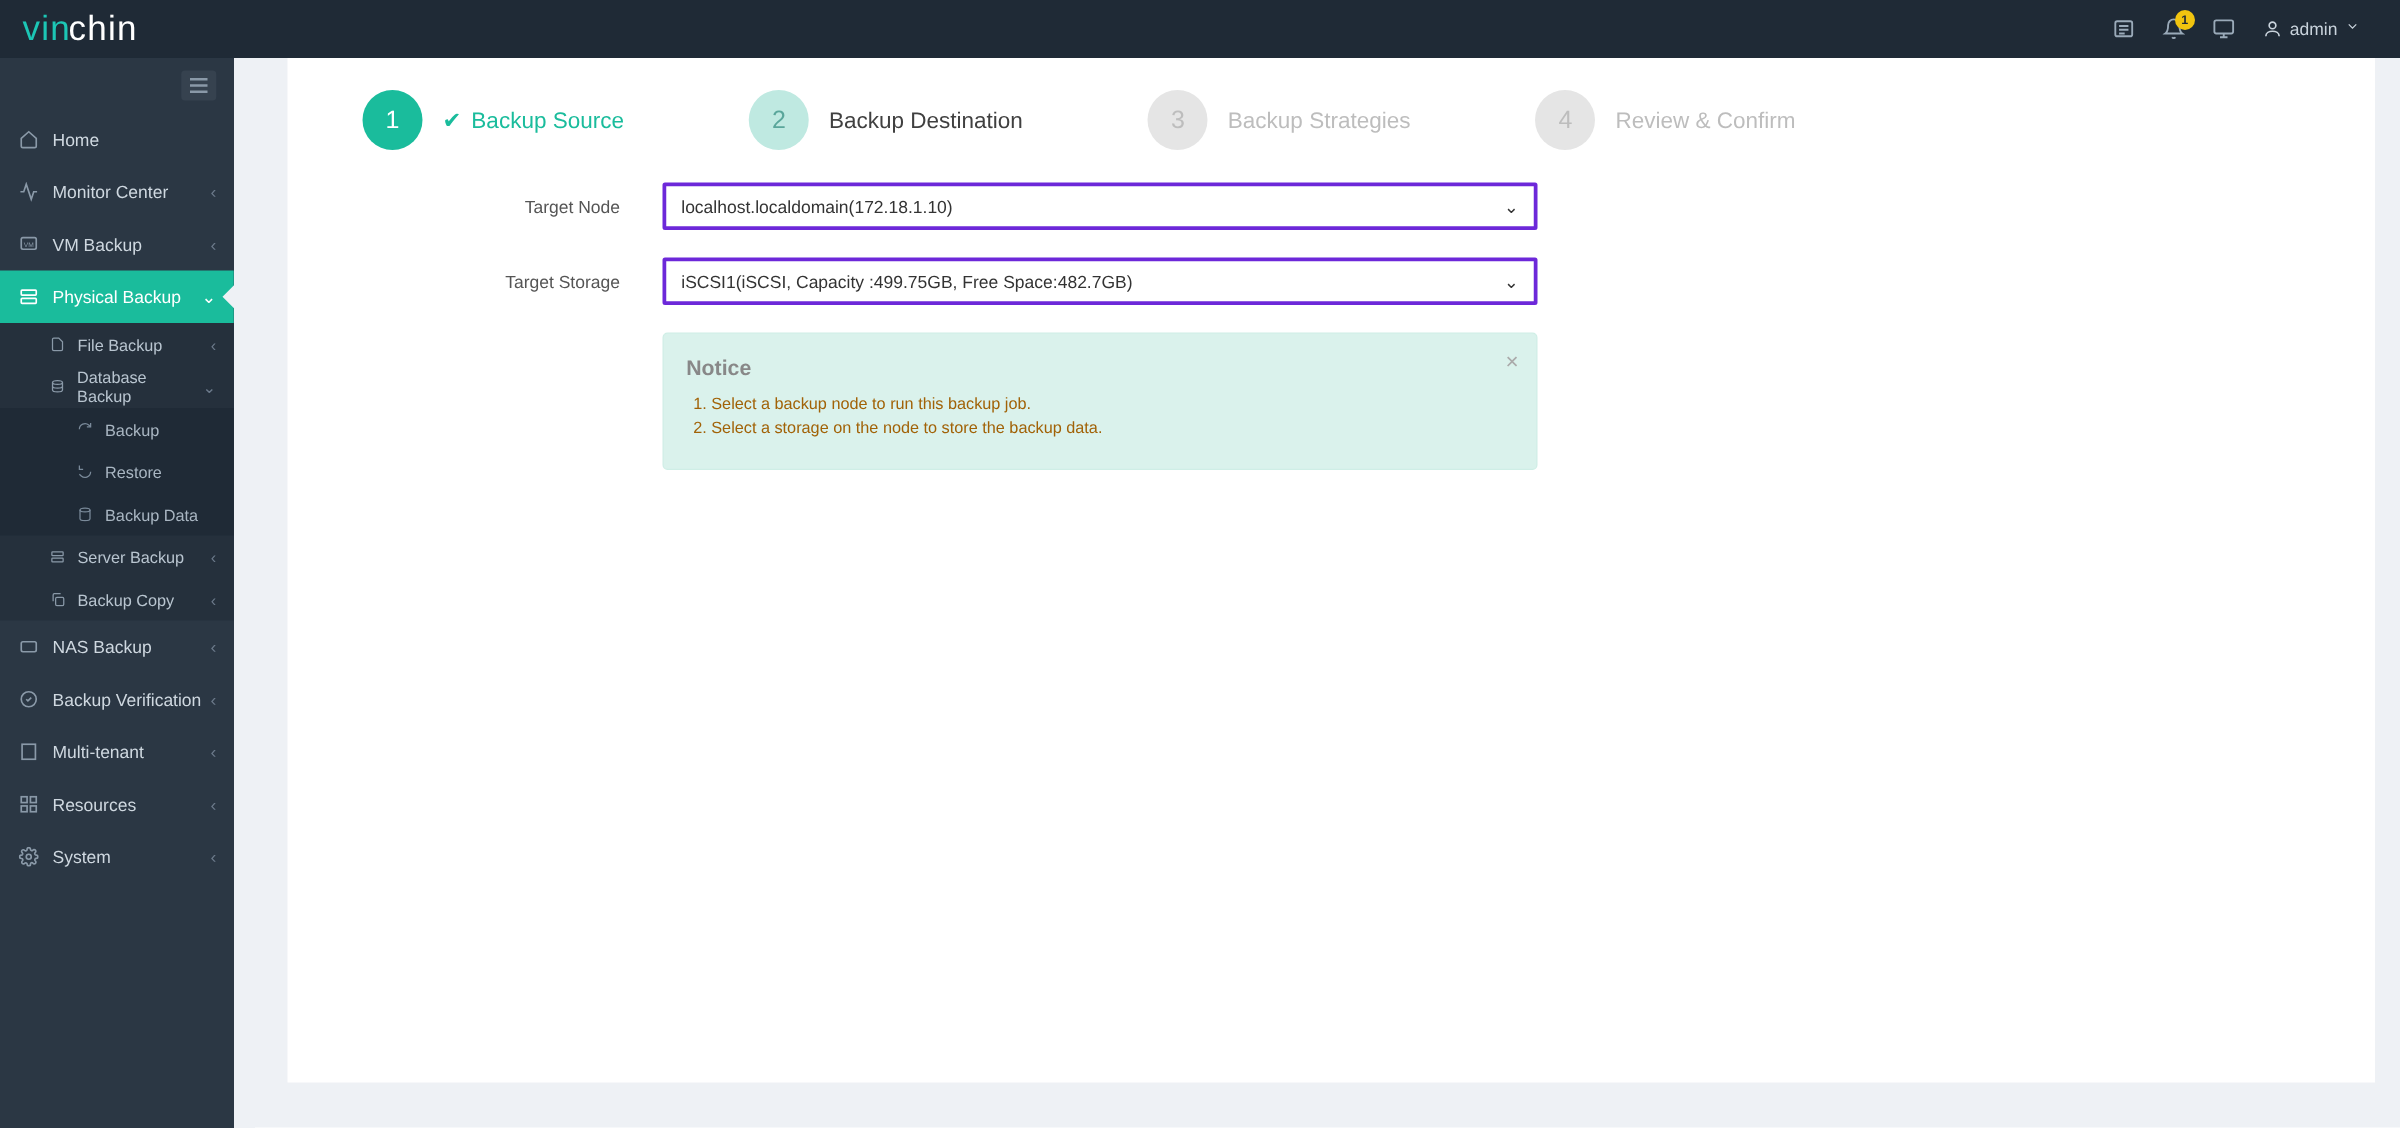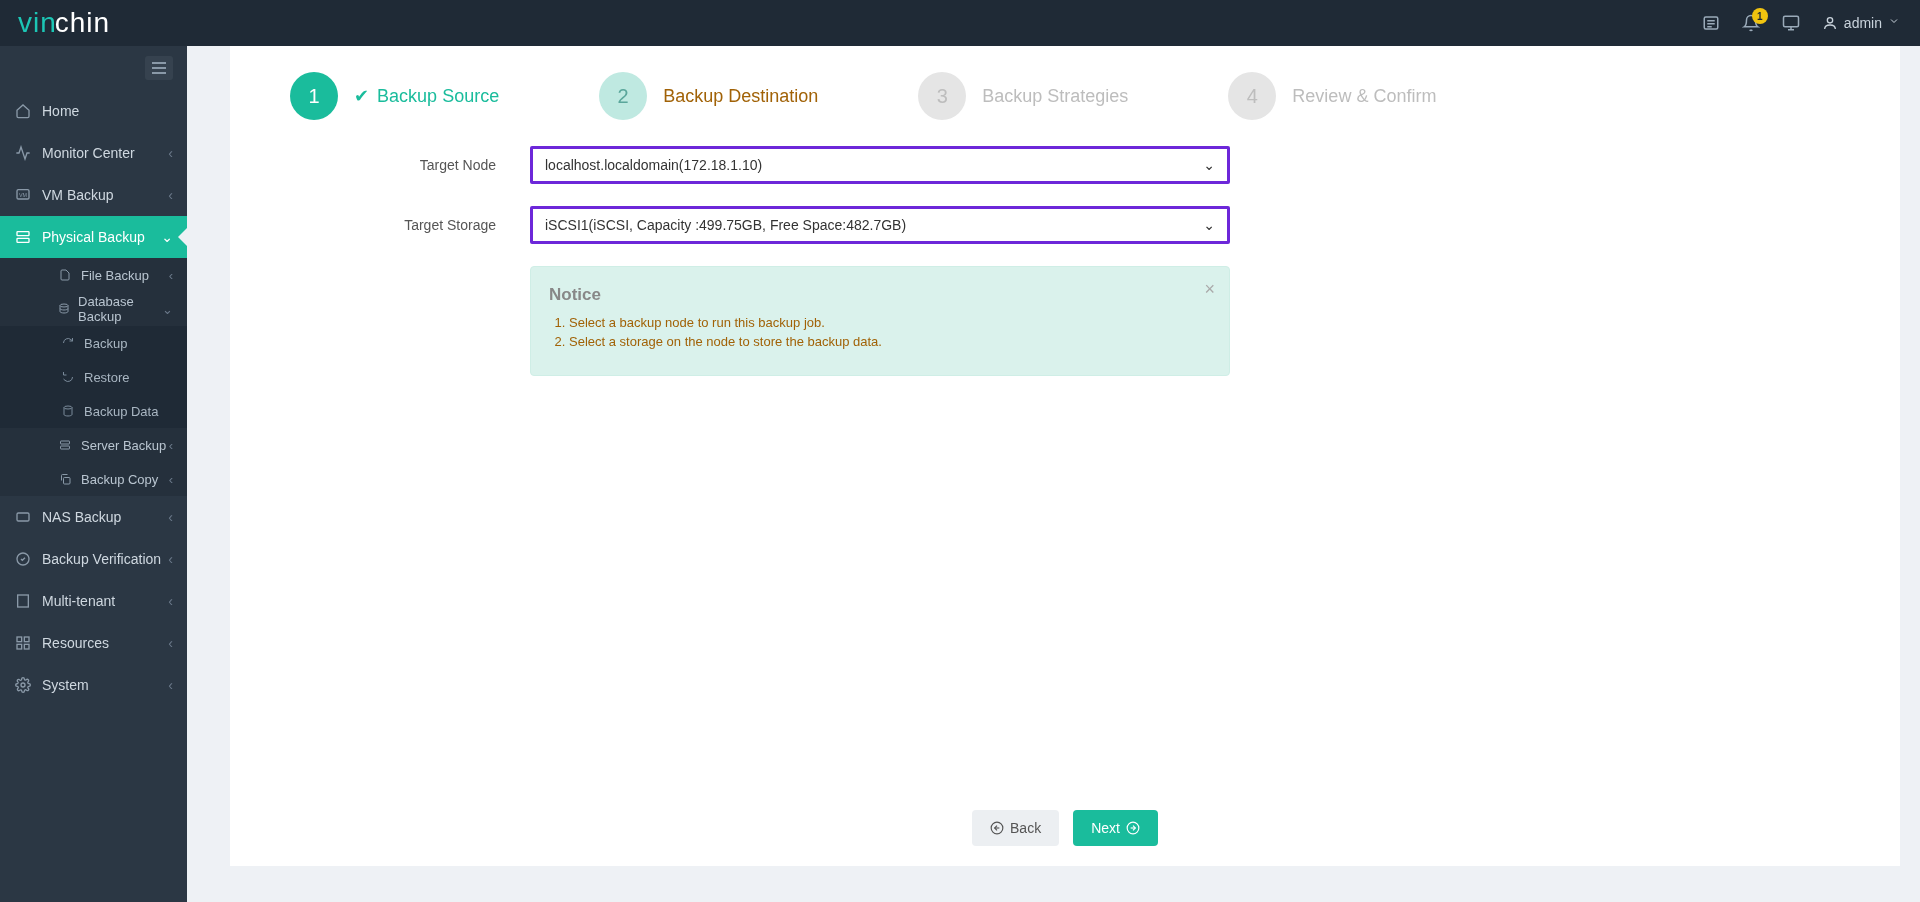--- a/index.html
+++ b/index.html
@@ -1,19 +1,19 @@
 <!DOCTYPE html>
 <html><head>
 <meta charset="utf-8">
 <style>
   * { box-sizing: border-box; margin: 0; padding: 0; }
   body { font-family: "Helvetica Neue", Helvetica, Arial, sans-serif; font-size: 14px; color: #333; background: #eef1f5; width: 1920px; height: 902px; overflow: hidden; }
 
   
-  .topbar { position: fixed; top: 0; left: 0; right: 0; height: 46px; background: #1f2a36; display: flex; align-items: center; justify-content: space-between; padding: 0 20px 0 18px; z-index: 50; }
+  .topbar { position: fixed; top: 0; left: 0; right: 0; height: 46px; background: #1f2a36; display: flex; align-items: center; justify-content: space-between; padding: 0 32px 0 18px; z-index: 50; }
   .logo { display: flex; align-items: baseline; }
   .logo .vin { color: #1cc6b5; font-size: 28px; font-weight: 400; letter-spacing: 1px; }
   .logo .chin { color: #ffffff; font-size: 28px; font-weight: 400; letter-spacing: 1px; margin-left: -2px; }
   .top-right { display: flex; align-items: center; gap: 22px; }
   .top-icon { color: #9aaab9; display: inline-flex; align-items: center; position: relative; cursor: pointer; }
   .top-icon svg { width: 18px; height: 18px; }
   .bell-badge { position: absolute; top: -6px; right: -8px; width: 16px; height: 16px; border-radius: 50%; background: #f1c40f; color: #1f2a36; font-size: 10px; display: flex; align-items: center; justify-content: center; font-weight: bold; }
   .top-user { color: #c9d3dc; display: flex; align-items: flex-start; gap: 6px; cursor: pointer; }
 
   
@@ -24,42 +24,42 @@
 
   .nav-item { display: flex; align-items: center; height: 42px; padding: 0 14px 0 14px; color: #cfd8e0; font-size: 14px; cursor: pointer; position: relative; }
   .nav-item .nav-icon { width: 18px; display: inline-flex; align-items: center; justify-content: center; margin-right: 10px; color: #8a99a8; }
   .nav-item .nav-icon svg { width: 16px; height: 16px; }
   .nav-item.active { background: #1abc9c; color: #fff; }
   .nav-item.active .nav-icon { color: #fff; }
   .nav-item .chev { margin-left: auto; color: #6b798a; }
   .nav-item.active::after { content: ""; position: absolute; right: -1px; top: 50%; transform: translateY(-50%); width: 0; height: 0; border-top: 10px solid transparent; border-bottom: 10px solid transparent; border-right: 10px solid #eef1f5; }
 
   .sub-group { background: #25303c; }
-  .sub-item { display: flex; align-items: center; height: 34px; padding: 0 14px 0 38px; color: #b9c5d0; font-size: 13px; cursor: pointer; margin-left: 19px; }
+  .sub-item { display: flex; align-items: center; height: 34px; padding: 0 14px 0 38px; color: #b9c5d0; font-size: 13px; cursor: pointer; }
   .sub-item .sub-icon { width: 16px; margin-right: 8px; display: inline-flex; align-items: center; justify-content: center; color: #8a99a8; }
   .sub-item .sub-icon svg { width: 12px; height: 12px; }
   .sub-item .chev { margin-left: auto; color: #6b798a; }
 
   .sub2-group { background: #1f2a36; }
   .sub2-item { display: flex; align-items: center; height: 34px; padding: 0 14px 0 60px; color: #a9b6c2; font-size: 13px; cursor: pointer; }
   .sub2-item .sub-icon { width: 16px; margin-right: 8px; display: inline-flex; align-items: center; justify-content: center; color: #7a8a9a; }
   .sub2-item .sub-icon svg { width: 12px; height: 12px; }
 
   
   .main { margin-left: 210px; margin-top: 46px; padding: 0 20px 20px 20px; height: calc(100% - 46px); }
   .panel { background: #ffffff; min-height: 820px; position: relative; }
   .steps { display: flex; align-items: center; padding: 26px 60px 26px 60px; }
   .step { display: flex; align-items: center; gap: 16px; margin-right: 100px; }
   .step:last-child { margin-right: 0; }
   .step .num { width: 48px; height: 48px; border-radius: 50%; display: flex; align-items: center; justify-content: center; font-size: 20px; }
   .step .label { font-size: 18px; color: #555; display: flex; align-items: center; gap: 8px; }
   .step.done .num { background: #1abc9c; color: #fff; }
   .step.done .label { color: #1abc9c; }
   .step.active .num { background: #bfe9e1; color: #5aa69b; }
-  .step.active .label { color: #a16207; }
+  .step.active .label { color: #404040; }
   .step.pending .num { background: #e5e5e5; color: #bdbdbd; }
   .step.pending .label { color: #bdbdbd; }
   .check { color: #1abc9c; }
 
   .form-area { padding: 0 60px; }
   .form-row { display: flex; align-items: center; margin-bottom: 22px; }
   .form-row label { width: 240px; padding-right: 34px; text-align: right; color: #555; }
   .select { flex: 0 0 700px; height: 38px; border: 3px solid #6d28d9; background: #fff; display: flex; align-items: center; justify-content: space-between; padding: 0 12px; cursor: pointer; border-radius: 2px; }
   .select .value { color: #333; }
   .select .caret { color: #333; }
@@ -343,32 +343,14 @@
       <div class="notice">
         <span class="close">×</span>
         <h4>Notice</h4>
         <ol>
           <li>Select a backup node to run this backup job.</li>
           <li>Select a storage on the node to store the backup data.</li>
         </ol>
       </div>
     </div>
 
-    <div class="footer-buttons">
-      <button class="btn btn-back">
-        <svg viewBox="0 0 24 24" fill="none" stroke="currentColor" stroke-width="2">
-            <circle cx="12" cy="12" r="10"></circle>
-            <polyline points="12 8 8 12 12 16"></polyline>
-            <line x1="16" y1="12" x2="8" y2="12"></line>
-          </svg>
-        <span>Back</span>
-      </button>
-      <button class="btn btn-next">
-        <span>Next</span>
-        <svg viewBox="0 0 24 24" fill="none" stroke="currentColor" stroke-width="2">
-            <circle cx="12" cy="12" r="10"></circle>
-            <polyline points="12 16 16 12 12 8"></polyline>
-            <line x1="8" y1="12" x2="16" y2="12"></line>
-          </svg>
-      </button>
-    </div>
   </div>
 </div>
 
 </body></html>

